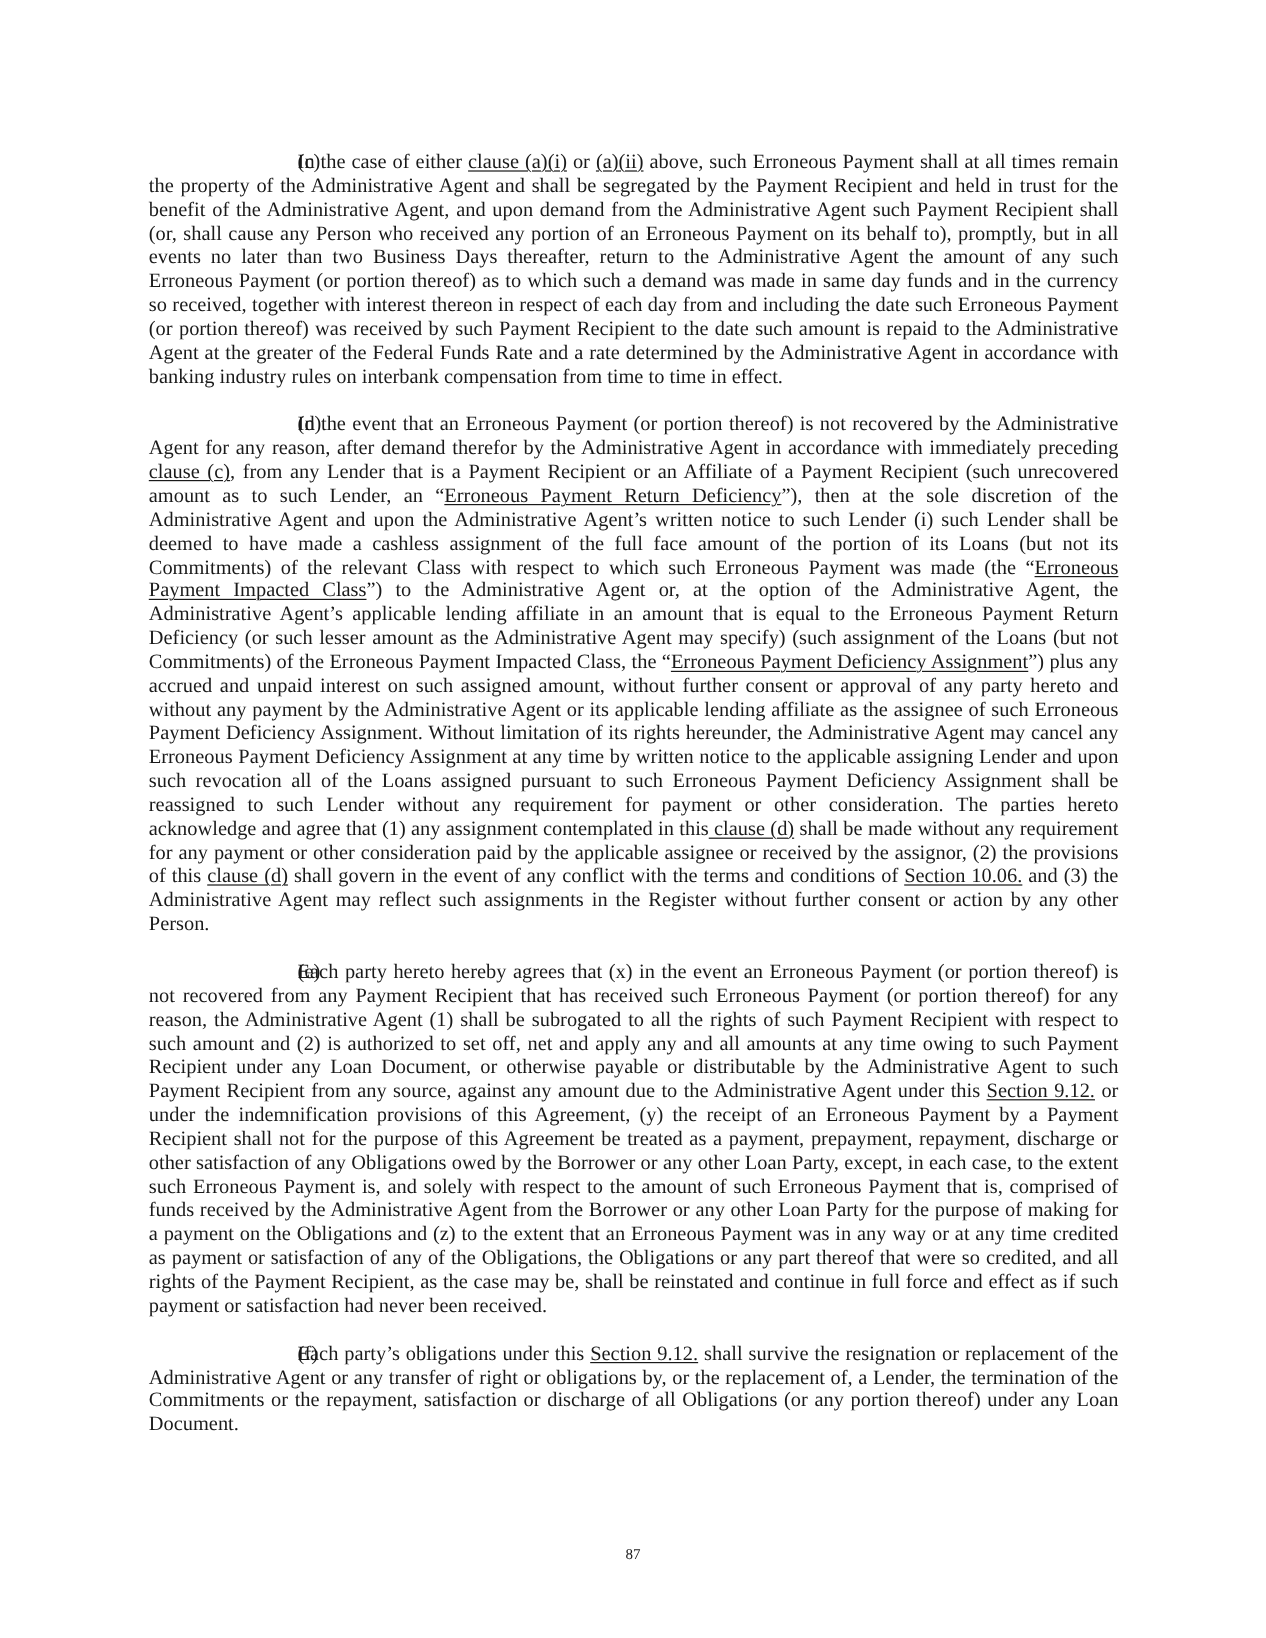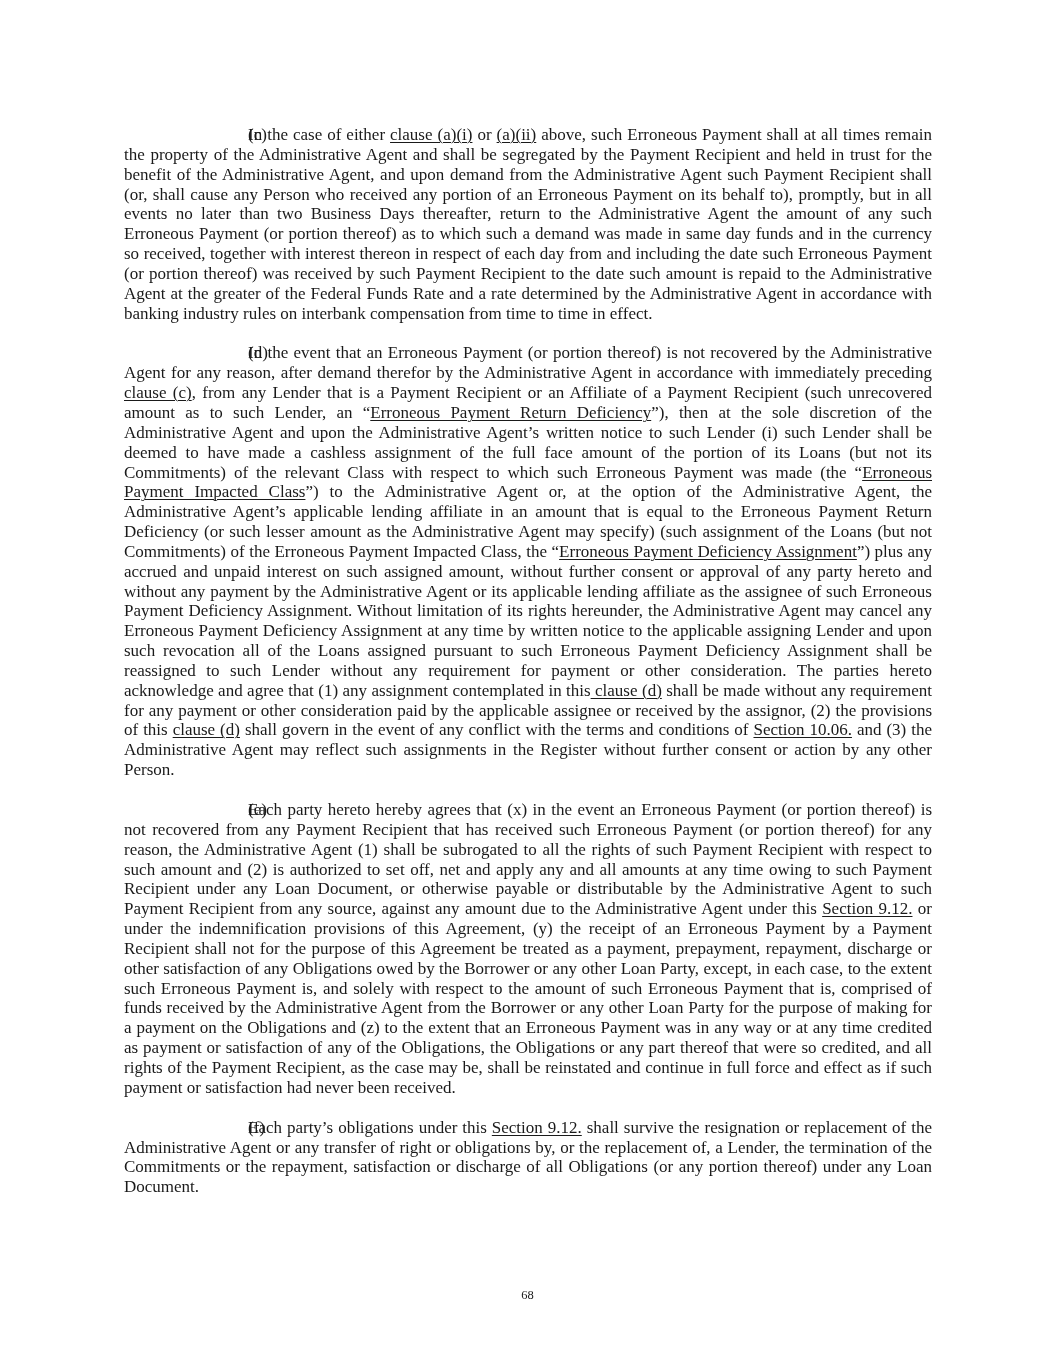--- a/index.html
+++ b/index.html
@@ -60,13 +60,13 @@
     <span class="label">(d)</span><span class="body"><span>In the event that an Erroneous Payment (or portion thereof) is not recovered by the Administrative Agent for any reason, after demand therefor by the Administrative Agent in accordance with immediately preceding </span><span class="u">clause (c)</span><span>, from any Lender that is a Payment Recipient or an Affiliate of a Payment Recipient (such unrecovered amount as to such Lender, an “</span><span class="u">Erroneous Payment Return Deficiency</span><span>”), then at the sole discretion of the Administrative Agent and upon the Administrative Agent’s written notice to such Lender (i) such Lender shall be deemed to have made a cashless assignment of the full face amount of the portion of its Loans (but not its Commitments) of the relevant Class with respect to which such Erroneous Payment was made (the “</span><span class="u">Erroneous Payment Impacted Class</span><span>”) to the Administrative Agent or, at the option of the Administrative Agent, the Administrative Agent’s applicable lending affiliate in an amount that is equal to the Erroneous Payment Return Deficiency (or such lesser amount as the Administrative Agent may specify) (such assignment of the Loans (but not Commitments) of the Erroneous Payment  Impacted Class, the “</span><span class="u">Erroneous Payment Deficiency Assignment</span><span>”) plus any accrued and unpaid interest on such assigned amount, without further consent or approval of any party hereto and without any payment by the Administrative Agent or its applicable lending affiliate as the assignee of such Erroneous Payment Deficiency Assignment.  Without limitation of its rights hereunder, the Administrative Agent may cancel any Erroneous Payment Deficiency Assignment at any time by written notice to the applicable assigning Lender and upon such revocation all of the Loans assigned pursuant to such Erroneous Payment Deficiency Assignment shall be reassigned to such Lender without any requirement for payment or other consideration.  The parties hereto acknowledge and agree that (1) any assignment contemplated in this</span><span class="u"> clause (d)</span><span> shall be made without any requirement for any payment or other consideration paid by the applicable assignee or received by the assignor, (2) the provisions of this </span><span class="u">clause (d)</span><span> shall govern in the event of any conflict with the terms and conditions of </span><span class="u">Section 10.06.</span><span> and (3) the Administrative Agent may reflect such assignments in the Register without further consent or action by any other Person.</span></span>
   </p>
   <p class="para">
     <span class="label">(e)</span><span class="body"><span>Each party hereto hereby agrees that (x) in the event an Erroneous Payment (or portion thereof) is not recovered from any Payment Recipient that has received such Erroneous Payment (or portion thereof) for any reason, the Administrative Agent (1) shall be subrogated to all the rights of such Payment Recipient with respect to such amount and (2) is authorized to set off, net and apply any and all amounts at any time owing to such Payment Recipient under any Loan Document, or otherwise payable or distributable by the Administrative Agent to such Payment Recipient from any source, against any amount due to the Administrative Agent under this </span><span class="u">Section 9.12.</span><span> or under the indemnification provisions of this Agreement, (y) the receipt of an Erroneous Payment by a Payment Recipient shall not for the purpose of this Agreement be treated as a payment, prepayment, repayment, discharge or other satisfaction of any Obligations owed by the Borrower or any other Loan Party, except, in each case, to the extent such Erroneous Payment is, and solely with respect to the amount of such Erroneous Payment that is, comprised of funds received by the Administrative Agent from the Borrower or any other Loan Party for the purpose of making for a payment on the Obligations and (z) to the extent that an Erroneous Payment was in any way or at any time credited as payment or satisfaction of any of the Obligations, the Obligations or any part thereof that were so credited, and all rights of the Payment Recipient, as the case may be, shall be reinstated and continue in full force and effect as if such payment or satisfaction had never been received.</span></span>
   </p>
   <p class="para">
     <span class="label">(f)</span><span class="body"><span>Each party’s obligations under this </span><span class="u">Section 9.12.</span><span> shall survive the resignation or replacement of the Administrative Agent or any transfer of right or obligations by, or the replacement of, a Lender, the termination of the Commitments or the repayment, satisfaction or discharge of all Obligations (or any portion thereof) under any Loan Document.</span></span>
   </p>
 </div>
 
-<div class="page-number">68</div>
+<div class="page-number">87</div>
 
 </body></html>

